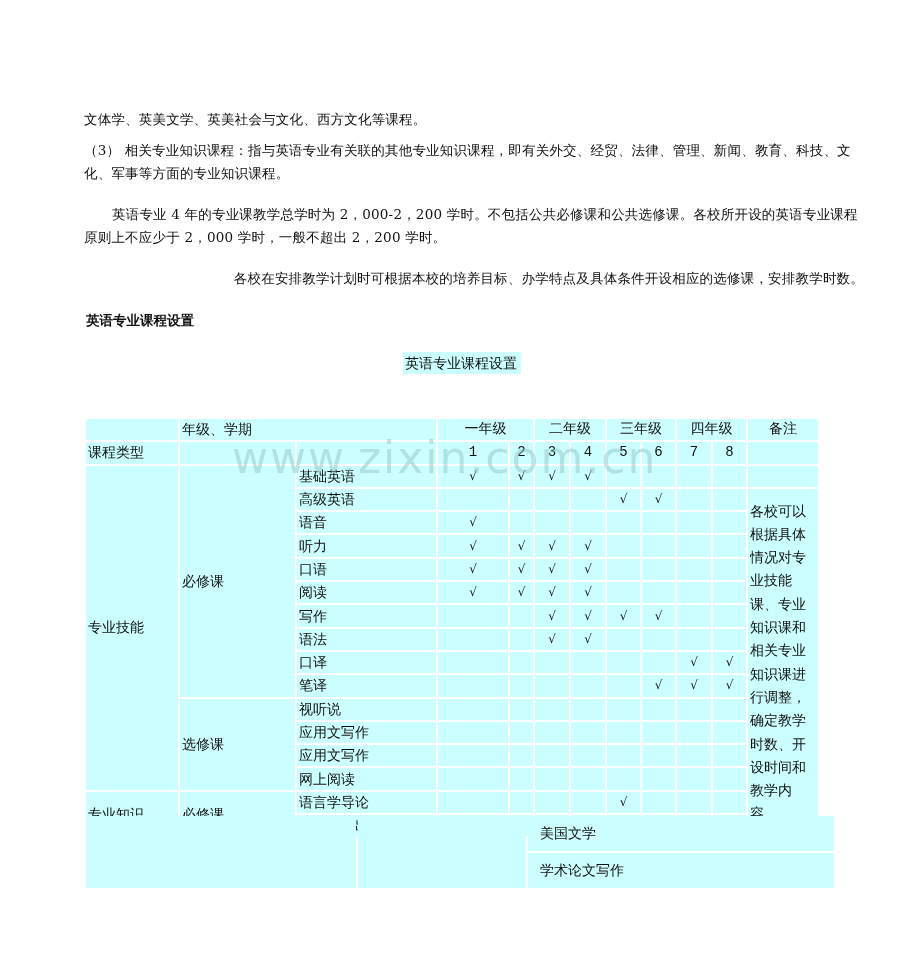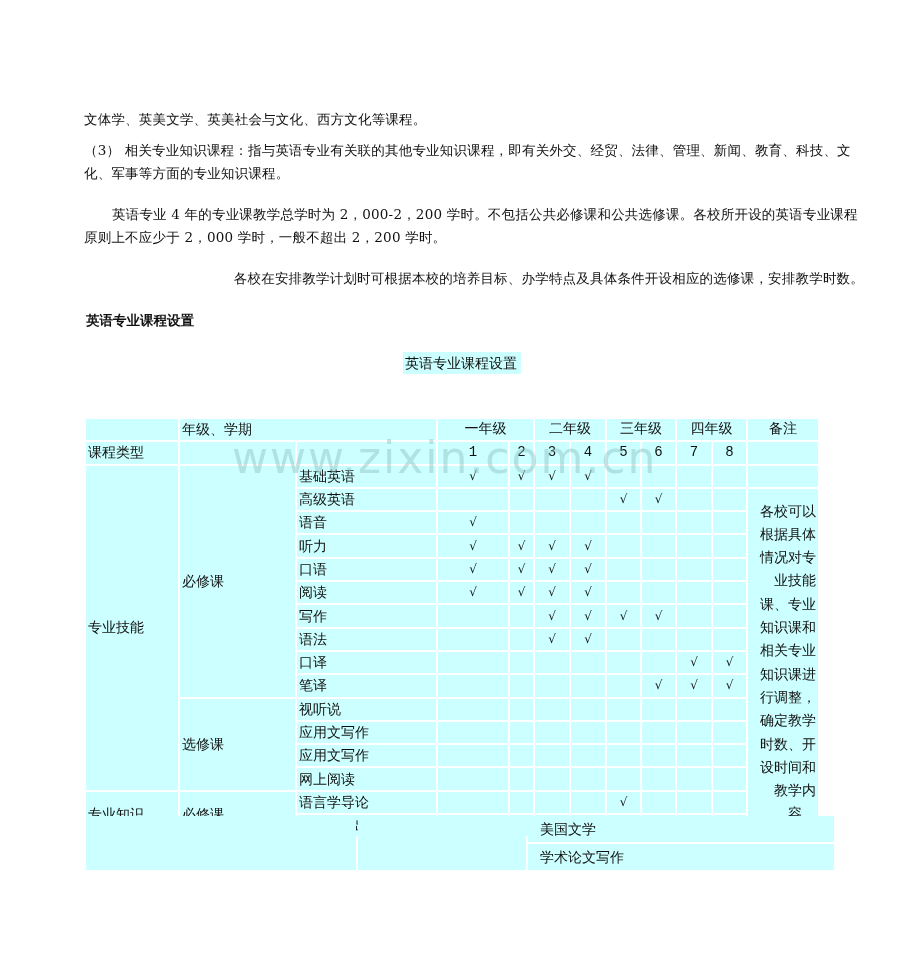--- a/index.html
+++ b/index.html
@@ -8,23 +8,23 @@
   .para { position:absolute; left:84px; width:780px; font-size:13.5px; line-height:23px; letter-spacing:0.2px; }
   .indent { text-indent:28px; }
   .heading { position:absolute; left:86px; top:312px; font-size:13.5px; font-weight:bold; font-family:"DejaVu Sans","Liberation Sans",sans-serif; }
   .caption { position:absolute; left:403px; top:352px; height:22px; line-height:22px; padding:0 4px 0 2px; background:#ccffff; font-size:14px; }
   .watermark { position:absolute; left:232px; top:432px; font-size:44px; color:rgba(140,190,190,0.45);
                font-family:"DejaVu Sans","Liberation Sans",sans-serif; letter-spacing:2px; pointer-events:none; z-index:5; }
   table.grid { position:absolute; left:84px; top:393px; border-collapse:separate; border-spacing:2px; font-size:14px;margin-top:24px; }
   table.grid td { background:#ccffff; padding:0 2px; height:21.3px; line-height:21px; white-space:nowrap; vertical-align:middle; }
   .c { text-align:center;font-family:Liberation Mono, monospace; }
   .chk { text-align:center; font-size:12px; }
-  .note { text-align:right; white-space:normal !important; line-height:23.3px !important; font-size:14px; }
+  .note { text-align:left; white-space:normal !important; line-height:23.3px !important; font-size:14px; }
   table.bottom { position:absolute; left:84px; top:814px; border-collapse:separate; border-spacing:2px; font-size:14px; }
-  table.bottom td { background:#ccffff; height:26px; line-height:21px; padding:0 12px; }
+  table.bottom td { background:#ccffff; height:35px; line-height:21px; padding:0 12px; }
 </style>
 </head>
 <body>
 
 <div class="para" style="top:108px;">文体学、英美文学、英美社会与文化、西方文化等课程。</div>
 <div class="para" style="top:139px;">（3） 相关专业知识课程：指与英语专业有关联的其他专业知识课程，即有关外交、经贸、法律、管理、新闻、教育、科技、文化、军事等方面的专业知识课程。</div>
 <div class="para indent" style="top:203px;">英语专业 4 年的专业课教学总学时为 2，000-2，200 学时。不包括公共必修课和公共选修课。各校所开设的英语专业课程原则上不应少于 2，000 学时，一般不超出 2，200 学时。</div>
 <div class="para" style="top:267px;text-align:right;">各校在安排教学计划时可根据本校的培养目标、办学特点及具体条件开设相应的选修课，安排教学时数。</div>
 
 <div class="heading">英语专业课程设置</div>

